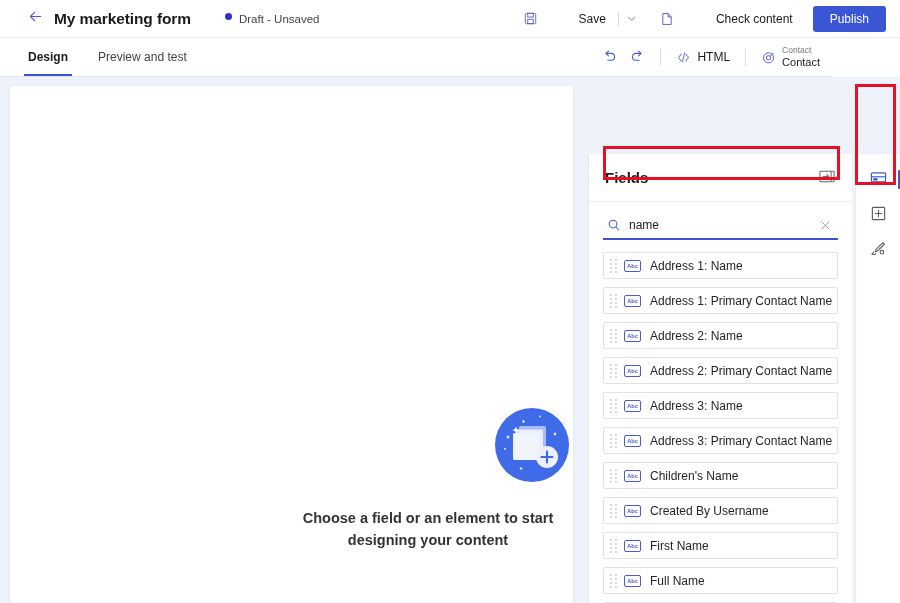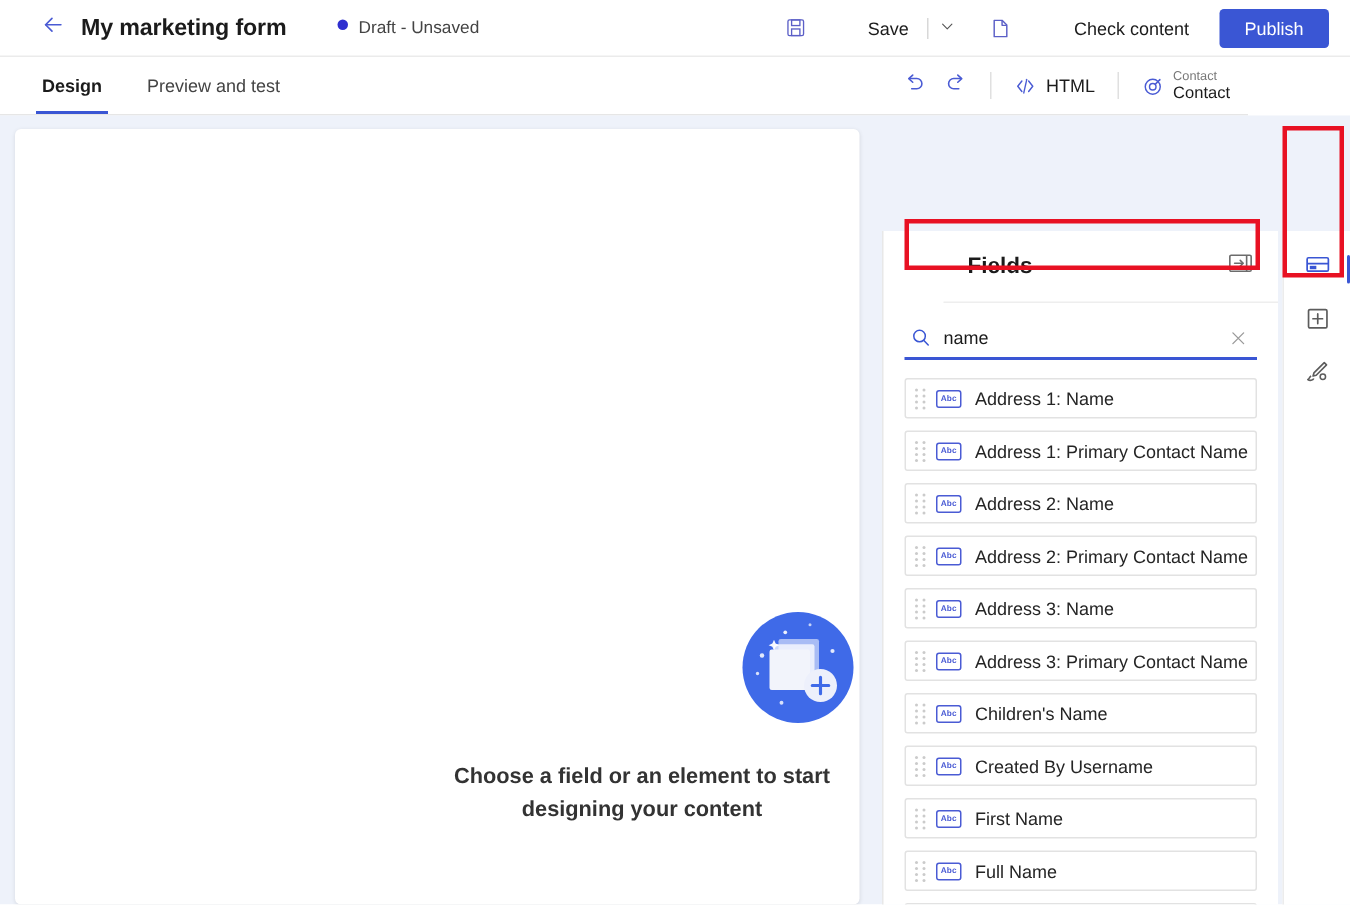--- a/index.html
+++ b/index.html
@@ -161,21 +161,20 @@
     background: #ffffff;
     border-left: 1px solid #e8e8e8;
     display: flex; flex-direction: column;
   }
   .fp-header {
     height: 48px;
     display: flex; align-items: center;
     padding: 0 14px 0 16px;
     border-bottom: 1px solid #eeeeee;
     flex: 0 0 auto;
-    margin-left: 40px;
   }
   .fp-title { font-size: 15px; font-weight: 700; color: #1b1b1b; }
   .fp-collapse {
     margin-left: auto;
     width: 22px; height: 20px;
     display: flex; align-items: center; justify-content: center;
     color: #6c6c6c; cursor: pointer;
   }
   .search-zone {
     flex: 0 0 auto;

